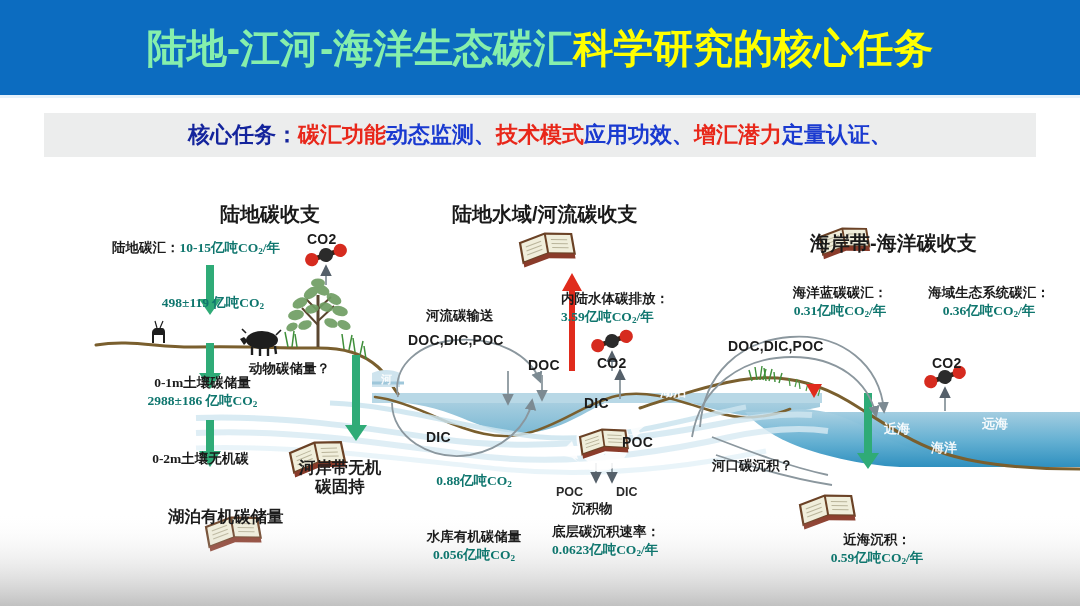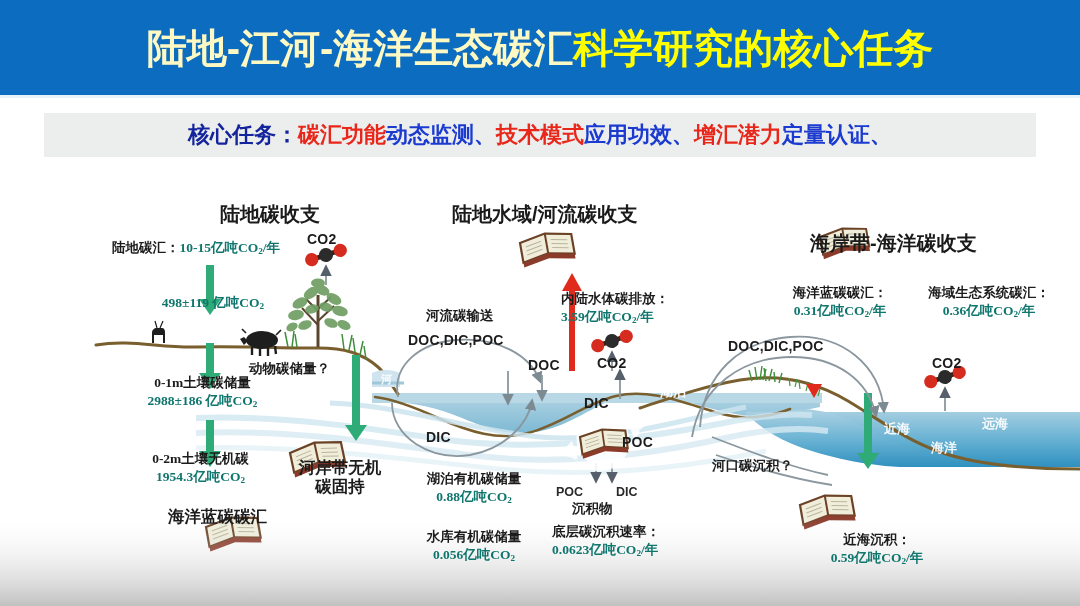--- a/index.html
+++ b/index.html
@@ -20,21 +20,21 @@
   }
   .banner-inner {
     position:absolute; left:0; top:0; width:1080px; height:95px;
     display:flex; align-items:center; justify-content:center;
   }
   .banner-title {
     font-family:"Liberation Sans", sans-serif;
     font-weight:bold; font-size:40px; letter-spacing:0px;
     white-space:nowrap; line-height:1;
   }
-  .t-white { color:#fef9c3; }
+  .t-white { color:#86efac; }
   .t-yellow { color:#ffff00;margin-top:22px; }
   .banner-rule {
     position:absolute; left:0; top:95px; width:1080px; height:3px;
     background:#e8f2fa;
   }
 
   
   .subtitle-wrap {
     position:absolute; left:44px; top:113px; width:992px; height:44px;
     background:#eceded;
@@ -401,24 +401,23 @@
       <div><span class="red">498±119 亿吨CO</span><span class="red"><sub>2</sub></span></div>
     </div>
 
     <div class="lbl ctr" style="left:110px; top:200px; width:185px;">
       <div class="blk">0-1m土壤碳储量</div>
       <div><span class="red">2988±186 亿吨CO</span><span class="red"><sub>2</sub></span></div>
     </div>
 
     <div class="lbl ctr" style="left:108px; top:276px; width:185px;">
       <div class="blk">0-2m土壤无机碳</div>
-      <div><span class="red">1954.3亿吨CO</span><span class="red"><sub>2</sub></span></div>
-    </div>
-
-    <div class="lbl blk-lg" style="left:168px; top:332px;">海洋蓝碳碳汇</div>
+    </div>
+
+    <div class="lbl blk-lg" style="left:168px; top:332px;">湖泊有机碳储量</div>
 
     <div class="lbl blk" style="left:249px; top:186px;">动物碳储量？</div>
 
     <div class="lbl ctr blk-lg" style="left:280px; top:283px; width:120px;">
       <div>河岸带无机</div>
       <div>碳固持</div>
     </div>
 
     <div class="lbl mono" style="left:307px; top:56px;">CO2</div>
 
@@ -436,21 +435,20 @@
     <div class="lbl mono" style="left:622px; top:259px;">POC</div>
     <div class="lbl mono-sm" style="left:556px; top:310px;">POC</div>
     <div class="lbl mono-sm" style="left:616px; top:310px;">DIC</div>
     <div class="lbl blk" style="left:572px; top:326px;">沉积物</div>
 
     <div class="lbl water-lbl" style="left:660px; top:209px;">湖泊</div>
     <div class="lbl water-lbl-sm" style="left:381px; top:198px;">河</div>
     <div class="lbl mono" style="left:597px; top:180px;">CO2</div>
 
     <div class="lbl ctr" style="left:384px; top:296px; width:180px;">
-      <div class="blk">湖泊有机碳储量</div>
       <div><span class="red">0.88亿吨CO</span><span class="red"><sub>2</sub></span></div>
     </div>
 
     <div class="lbl ctr" style="left:384px; top:354px; width:180px;">
       <div class="blk">水库有机碳储量</div>
       <div><span class="red">0.056亿吨CO</span><span class="red"><sub>2</sub></span></div>
     </div>
 
     <div class="lbl" style="left:552px; top:349px;">
       <div class="blk">底层碳沉积速率：</div>

